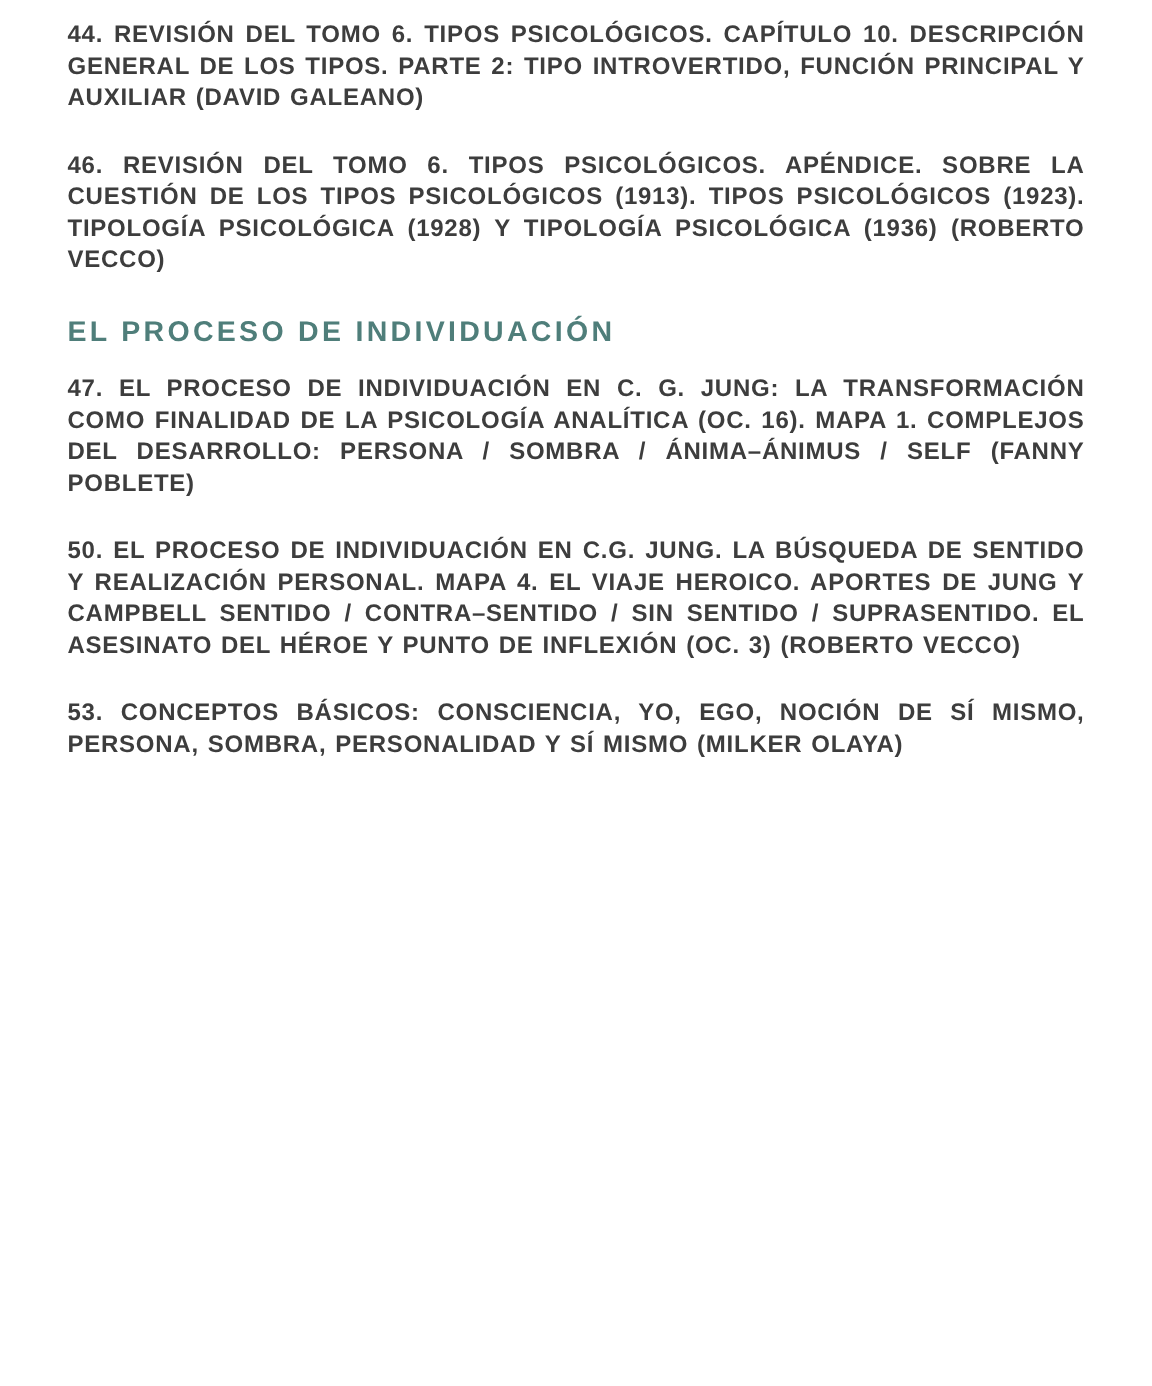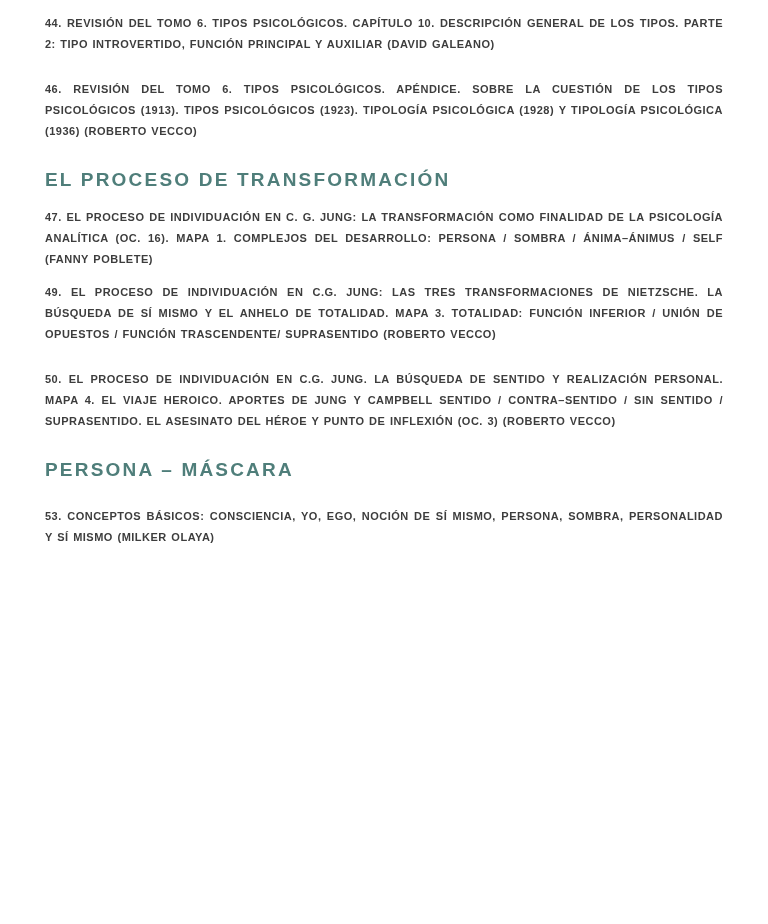--- a/index.html
+++ b/index.html
@@ -17,45 +17,43 @@
     color: var(--heading-color, #4f7e7a);
     font-size: 19px;
     font-weight: 700;
     letter-spacing: 2.2px;
     margin: 26px 0 15px 0;
     line-height: 24px;
   }
   .section:first-child .section-heading { margin-top: 0; }
   .list-item {
     color: var(--body-color, #3d3d3d);
-    font-size: 11px;
+    font-size: 16px;
     font-weight: 700;
     letter-spacing: 0.5px;
     word-spacing: 1px;
     line-height: 21px;
     text-align: justify;
     margin: 0 0 12px 0;
   }
   .list-item:last-child { margin-bottom: 0; margin-top: 24px; }
 </style>
 </head>
 <body style="background: rgb(255, 255, 255);">
 
 <main class="page">
 
   <section class="section">
     <p class="list-item">44. REVISIÓN DEL TOMO 6. TIPOS PSICOLÓGICOS. CAPÍTULO 10. DESCRIPCIÓN GENERAL DE LOS TIPOS. PARTE 2: TIPO INTROVERTIDO, FUNCIÓN PRINCIPAL Y AUXILIAR (DAVID GALEANO)</p>
     <p class="list-item">46. REVISIÓN DEL TOMO 6. TIPOS PSICOLÓGICOS. APÉNDICE. SOBRE LA CUESTIÓN DE LOS TIPOS PSICOLÓGICOS (1913). TIPOS PSICOLÓGICOS (1923). TIPOLOGÍA PSICOLÓGICA (1928) Y TIPOLOGÍA PSICOLÓGICA (1936) (ROBERTO VECCO)</p>
   </section>
 
   <section class="section">
-    <h2 class="section-heading">EL PROCESO DE TRANSFORMACIÓN</h2>
+    <h2 class="section-heading">EL PROCESO DE INDIVIDUACIÓN</h2>
     <p class="list-item">47. EL PROCESO DE INDIVIDUACIÓN EN C. G. JUNG: LA TRANSFORMACIÓN COMO FINALIDAD DE LA PSICOLOGÍA ANALÍTICA (OC. 16). MAPA 1. COMPLEJOS DEL DESARROLLO: PERSONA / SOMBRA / ÁNIMA–ÁNIMUS / SELF (FANNY POBLETE)</p>
-    <p class="list-item">49. EL PROCESO DE INDIVIDUACIÓN EN C.G. JUNG: LAS TRES TRANSFORMACIONES DE NIETZSCHE. LA BÚSQUEDA DE SÍ MISMO Y EL ANHELO DE TOTALIDAD. MAPA 3. TOTALIDAD: FUNCIÓN INFERIOR / UNIÓN DE OPUESTOS / FUNCIÓN TRASCENDENTE/ SUPRASENTIDO (ROBERTO VECCO)</p>
     <p class="list-item">50. EL PROCESO DE INDIVIDUACIÓN EN C.G. JUNG. LA BÚSQUEDA DE SENTIDO Y REALIZACIÓN PERSONAL. MAPA 4. EL VIAJE HEROICO. APORTES DE JUNG Y CAMPBELL SENTIDO / CONTRA–SENTIDO / SIN SENTIDO / SUPRASENTIDO. EL ASESINATO DEL HÉROE Y PUNTO DE INFLEXIÓN (OC. 3) (ROBERTO VECCO)</p>
   </section>
 
   <section class="section">
-    <h2 class="section-heading">PERSONA – MÁSCARA</h2>
     <p class="list-item">53. CONCEPTOS BÁSICOS: CONSCIENCIA, YO, EGO, NOCIÓN DE SÍ MISMO, PERSONA, SOMBRA, PERSONALIDAD Y SÍ MISMO (MILKER OLAYA)</p>
   </section>
 
 </main>
 
 </body></html>

